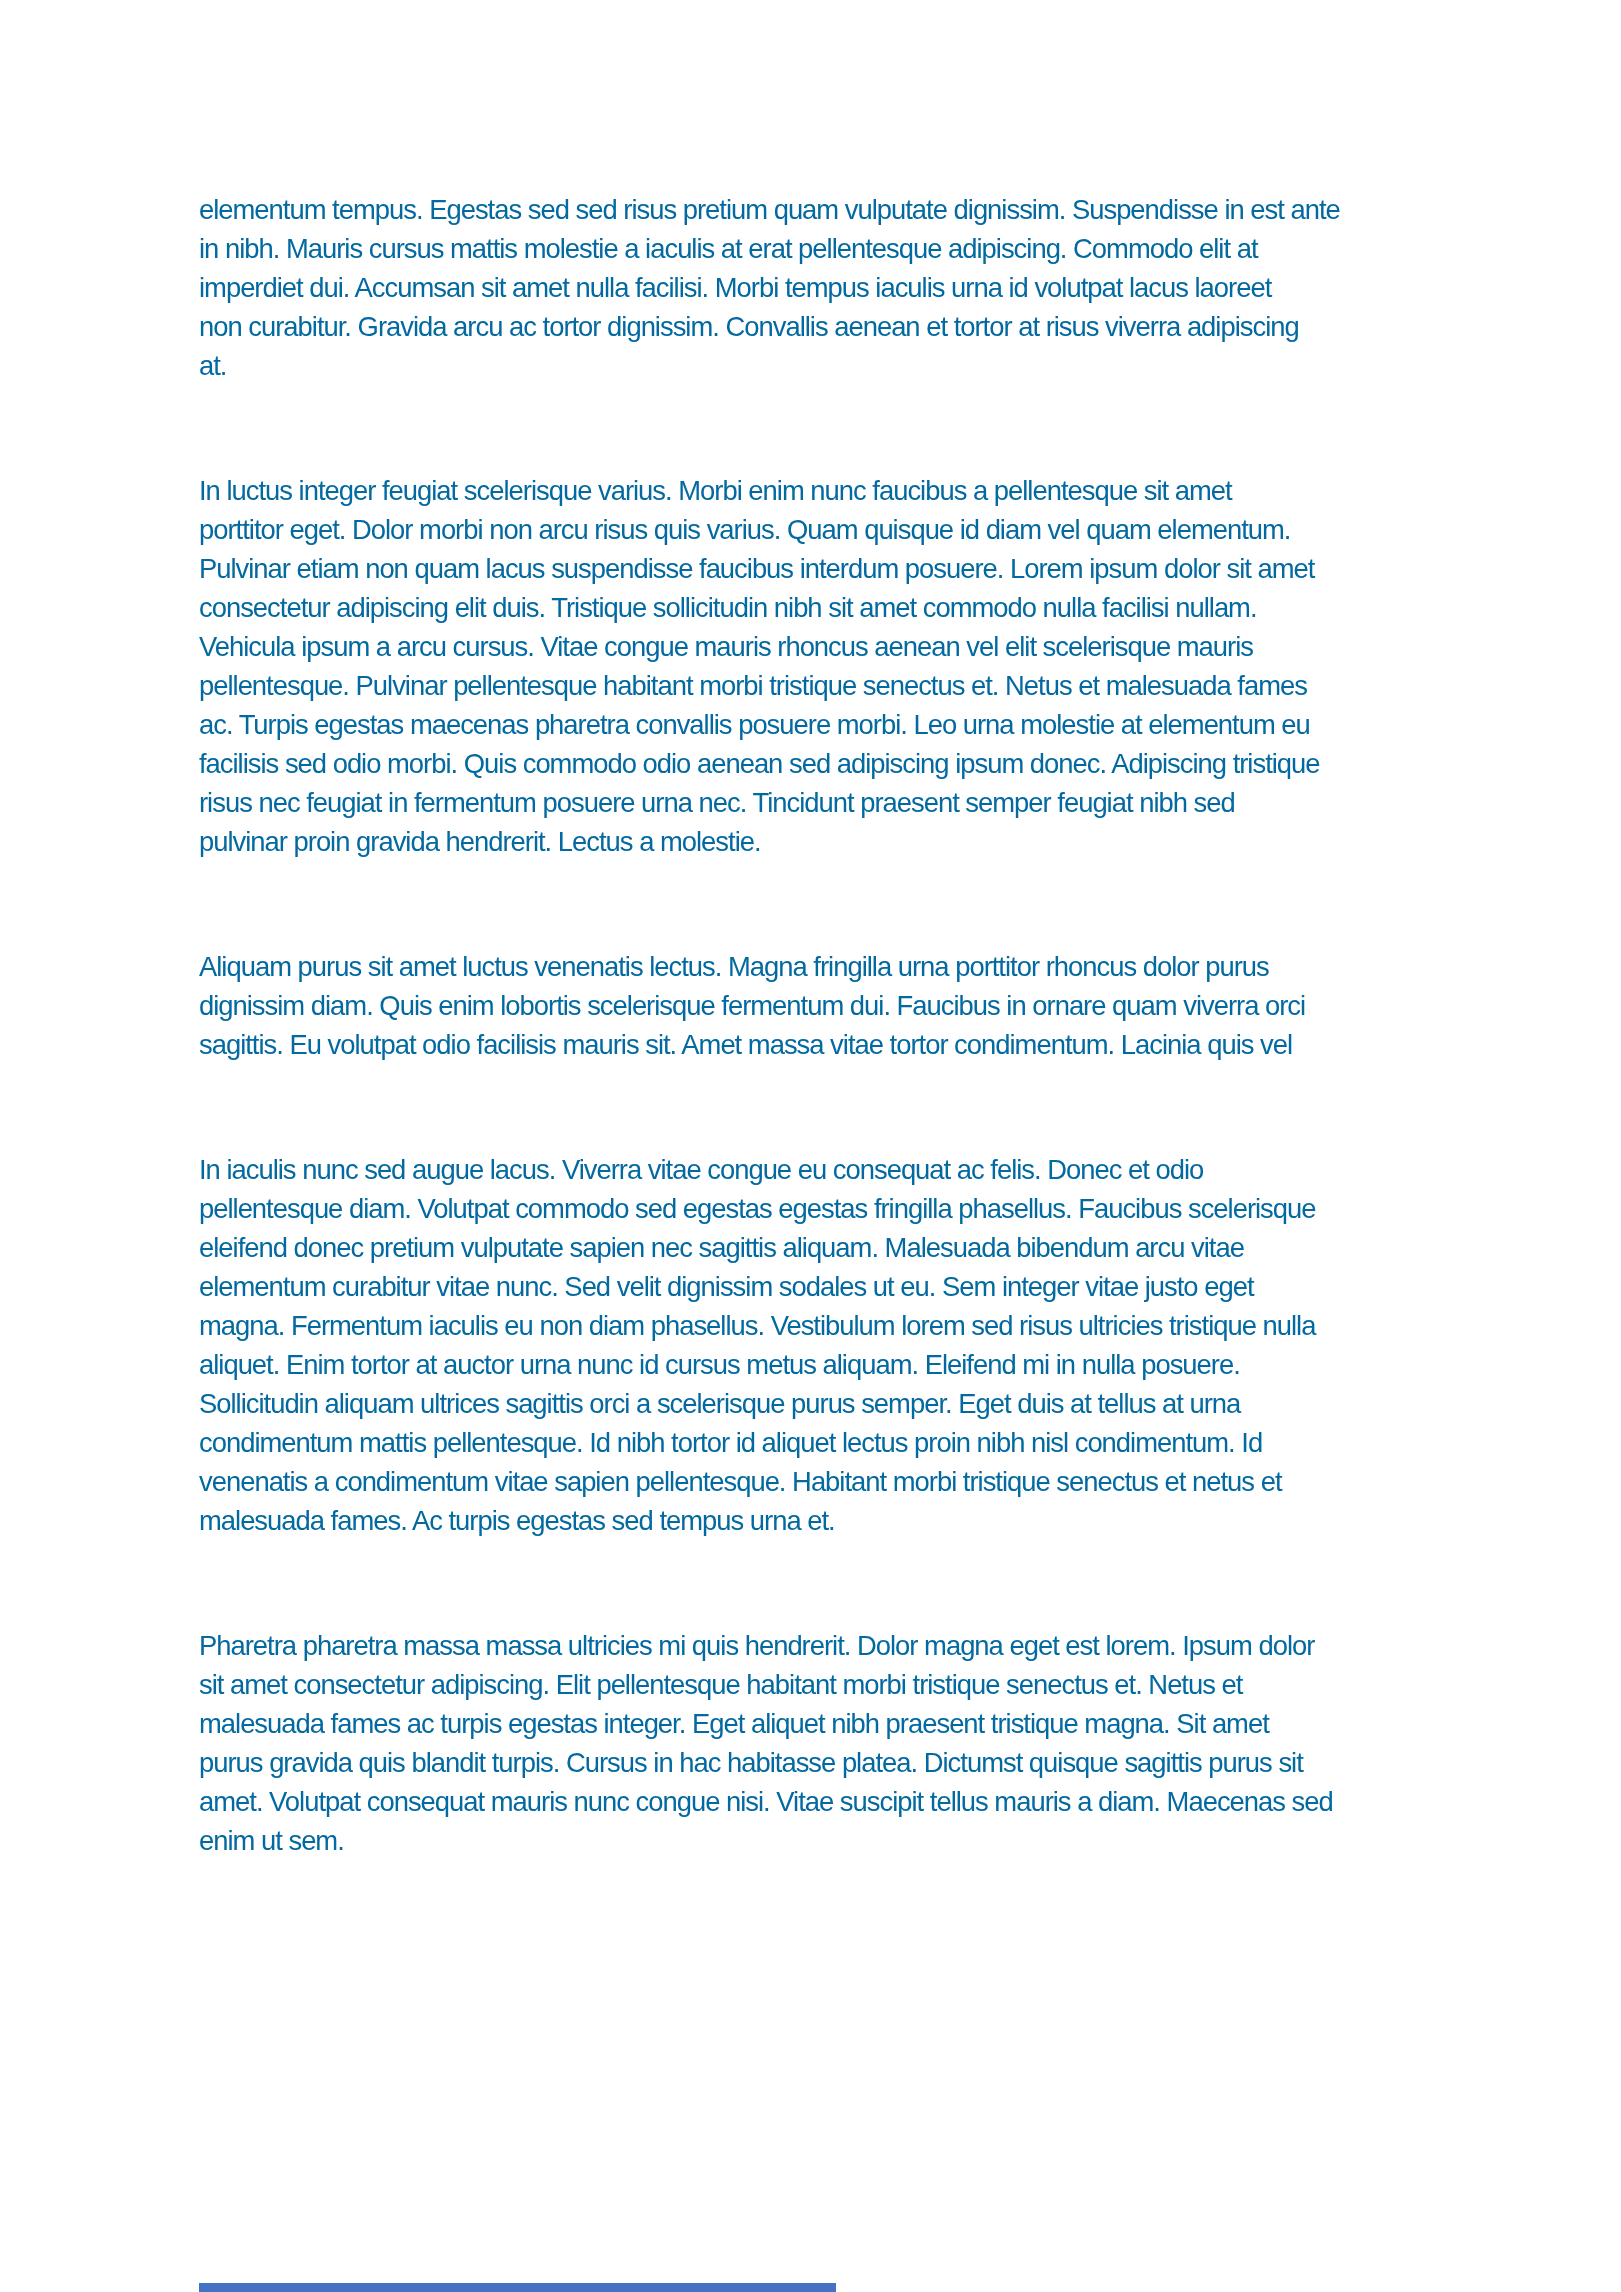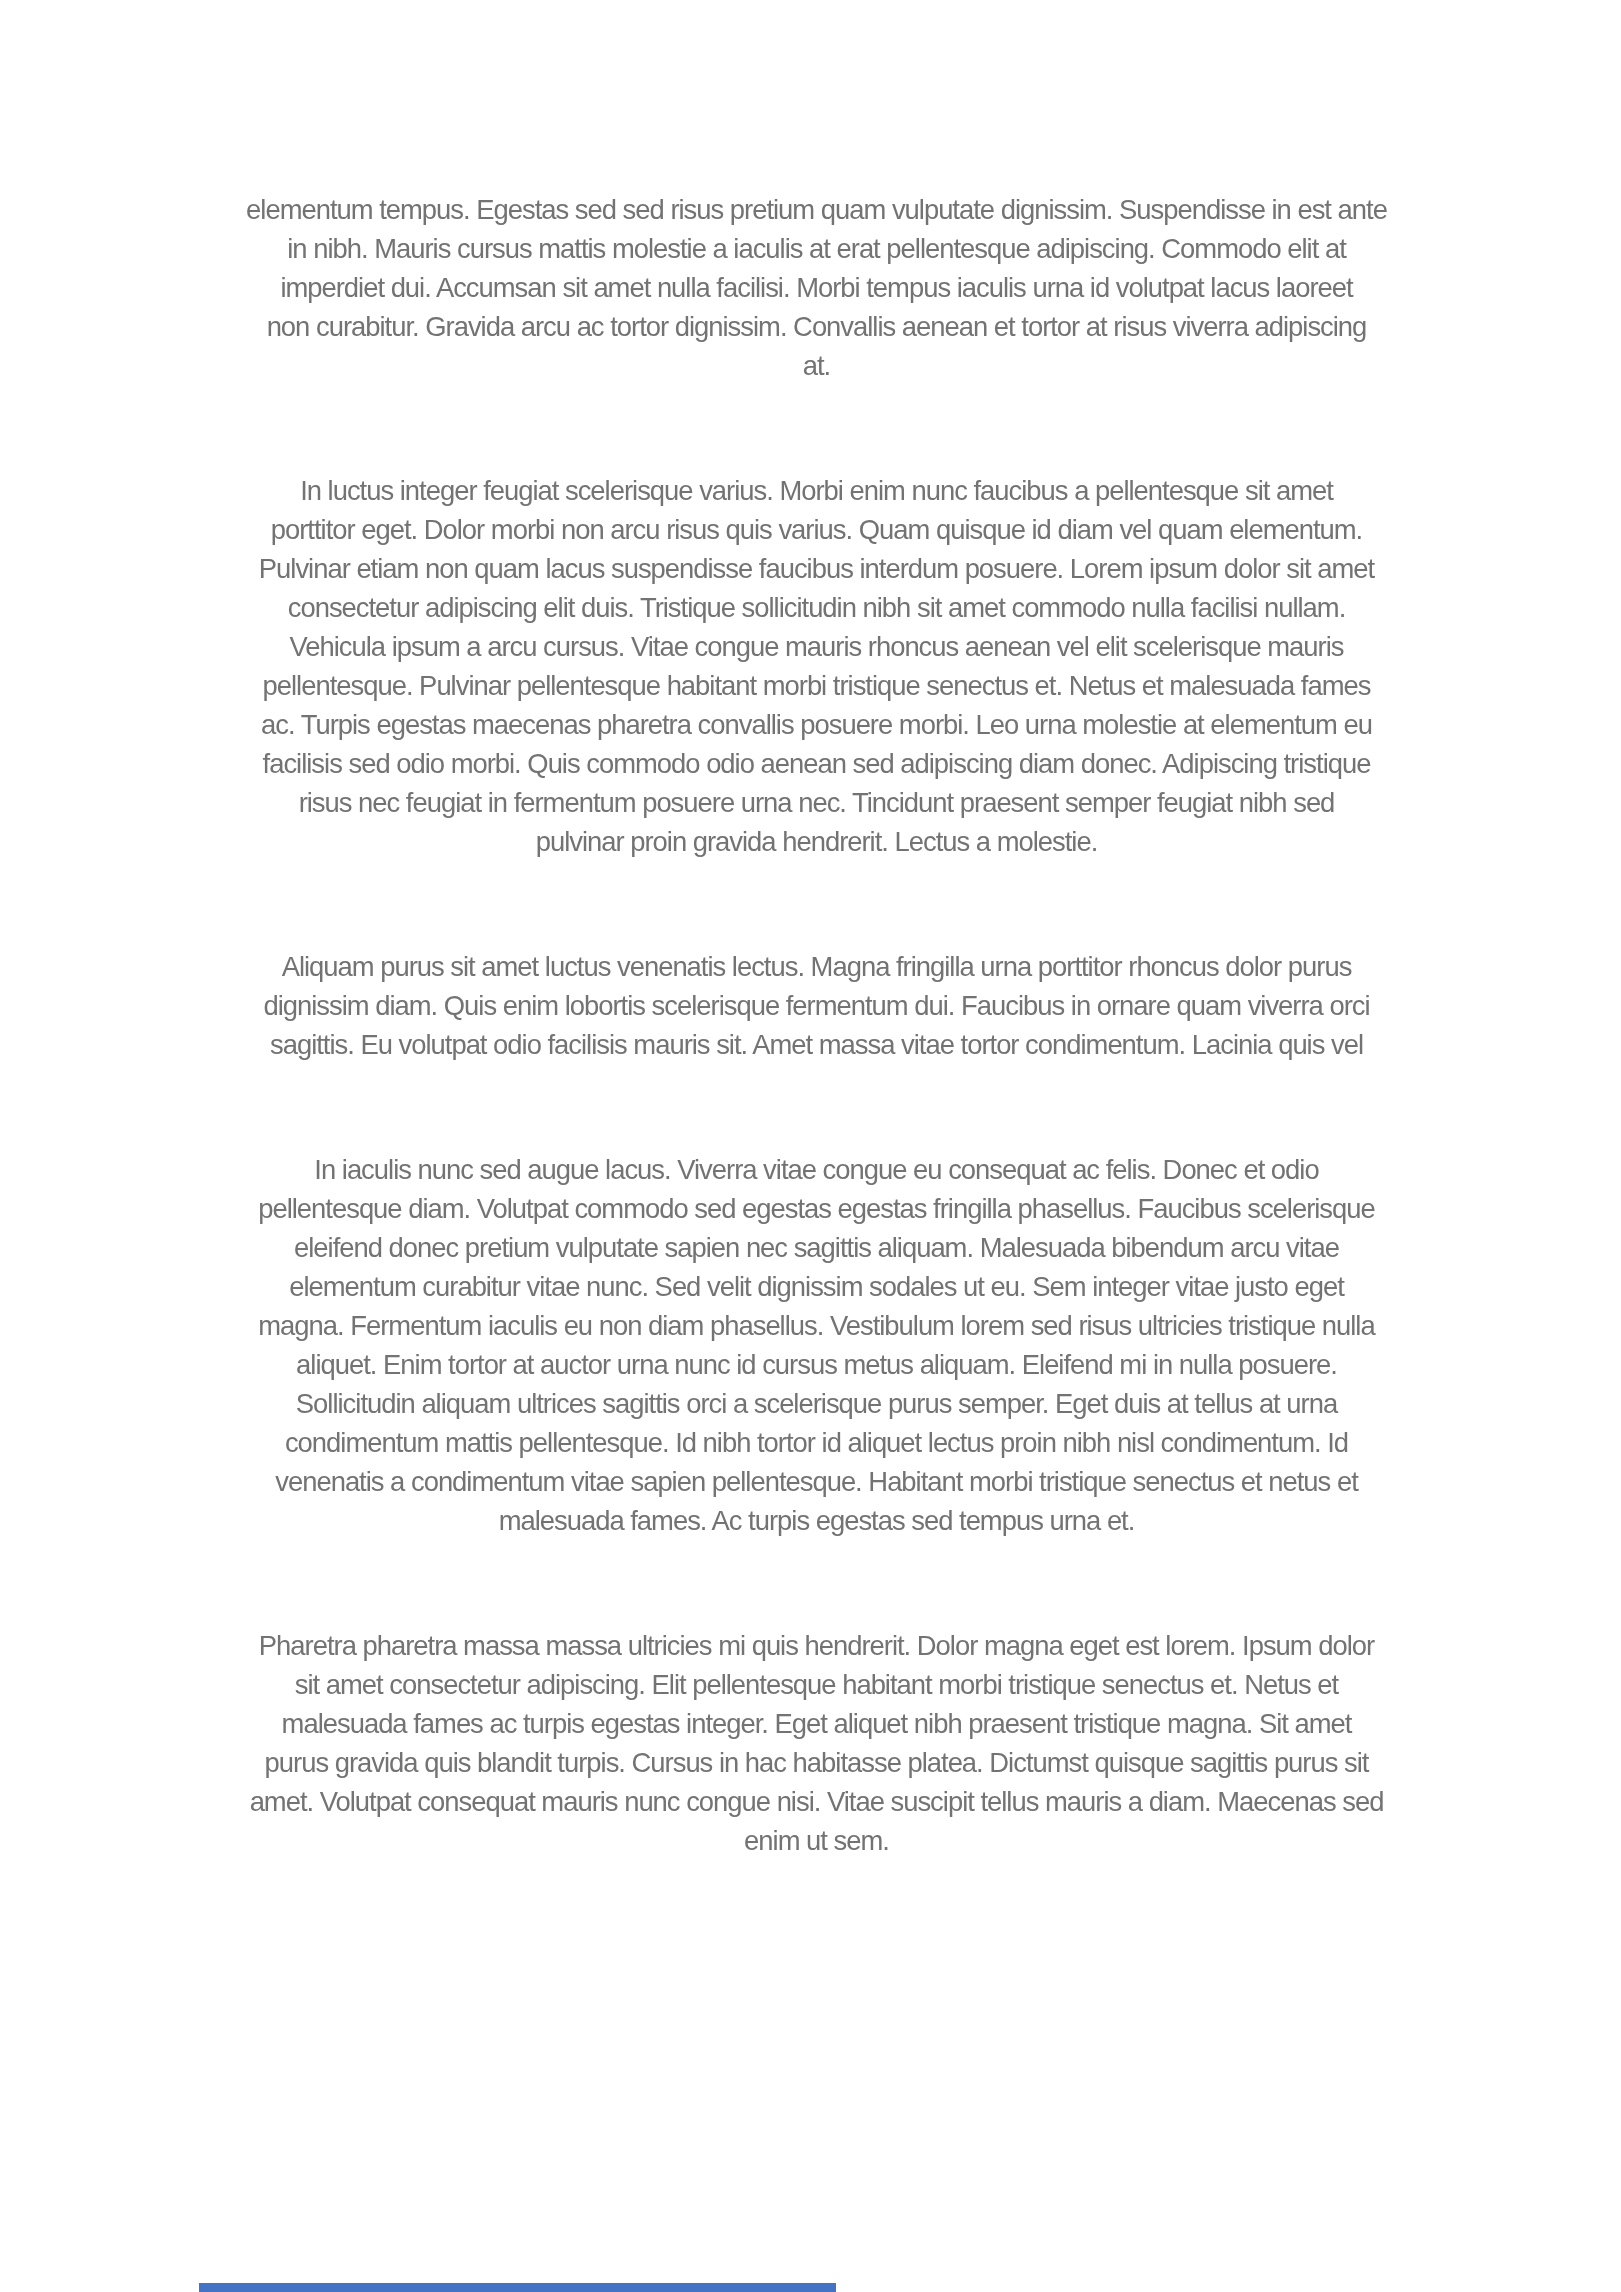--- a/index.html
+++ b/index.html
@@ -48,37 +48,37 @@
     bottom: 0;
     width: 637px;
     height: 9.8px;
     background: #4472C4; 
   }
 </style>
 </head>
 <body>
 
 <div class="page">
-  <div class="doc-body" style="color: #737373; text-align: center;">
+  <div class="doc-body" style="color: #0369a1;">
       <div class="para">
         <div class="line">elementum tempus. Egestas sed sed risus pretium quam vulputate dignissim. Suspendisse in est ante</div>
         <div class="line">in nibh. Mauris cursus mattis molestie a iaculis at erat pellentesque adipiscing. Commodo elit at</div>
         <div class="line">imperdiet dui. Accumsan sit amet nulla facilisi. Morbi tempus iaculis urna id volutpat lacus laoreet</div>
         <div class="line">non curabitur. Gravida arcu ac tortor dignissim. Convallis aenean et tortor at risus viverra adipiscing</div>
         <div class="line">at.</div>
       </div>
       <div class="para">
         <div class="line">In luctus integer feugiat scelerisque varius. Morbi enim nunc faucibus a pellentesque sit amet</div>
         <div class="line">porttitor eget. Dolor morbi non arcu risus quis varius. Quam quisque id diam vel quam elementum.</div>
         <div class="line">Pulvinar etiam non quam lacus suspendisse faucibus interdum posuere. Lorem ipsum dolor sit amet</div>
         <div class="line">consectetur adipiscing elit duis. Tristique sollicitudin nibh sit amet commodo nulla facilisi nullam.</div>
         <div class="line">Vehicula ipsum a arcu cursus. Vitae congue mauris rhoncus aenean vel elit scelerisque mauris</div>
         <div class="line">pellentesque. Pulvinar pellentesque habitant morbi tristique senectus et. Netus et malesuada fames</div>
         <div class="line">ac. Turpis egestas maecenas pharetra convallis posuere morbi. Leo urna molestie at elementum eu</div>
-        <div class="line">facilisis sed odio morbi. Quis commodo odio aenean sed adipiscing diam donec. Adipiscing tristique</div>
+        <div class="line">facilisis sed odio morbi. Quis commodo odio aenean sed adipiscing ipsum donec. Adipiscing tristique</div>
         <div class="line">risus nec feugiat in fermentum posuere urna nec. Tincidunt praesent semper feugiat nibh sed</div>
         <div class="line">pulvinar proin gravida hendrerit. Lectus a molestie.</div>
       </div>
       <div class="para">
         <div class="line">Aliquam purus sit amet luctus venenatis lectus. Magna fringilla urna porttitor rhoncus dolor purus</div>
         <div class="line">dignissim diam. Quis enim lobortis scelerisque fermentum dui. Faucibus in ornare quam viverra orci</div>
         <div class="line">sagittis. Eu volutpat odio facilisis mauris sit. Amet massa vitae tortor condimentum. Lacinia quis vel</div>
       </div>
       <div class="para">
         <div class="line">In iaculis nunc sed augue lacus. Viverra vitae congue eu consequat ac felis. Donec et odio</div>

